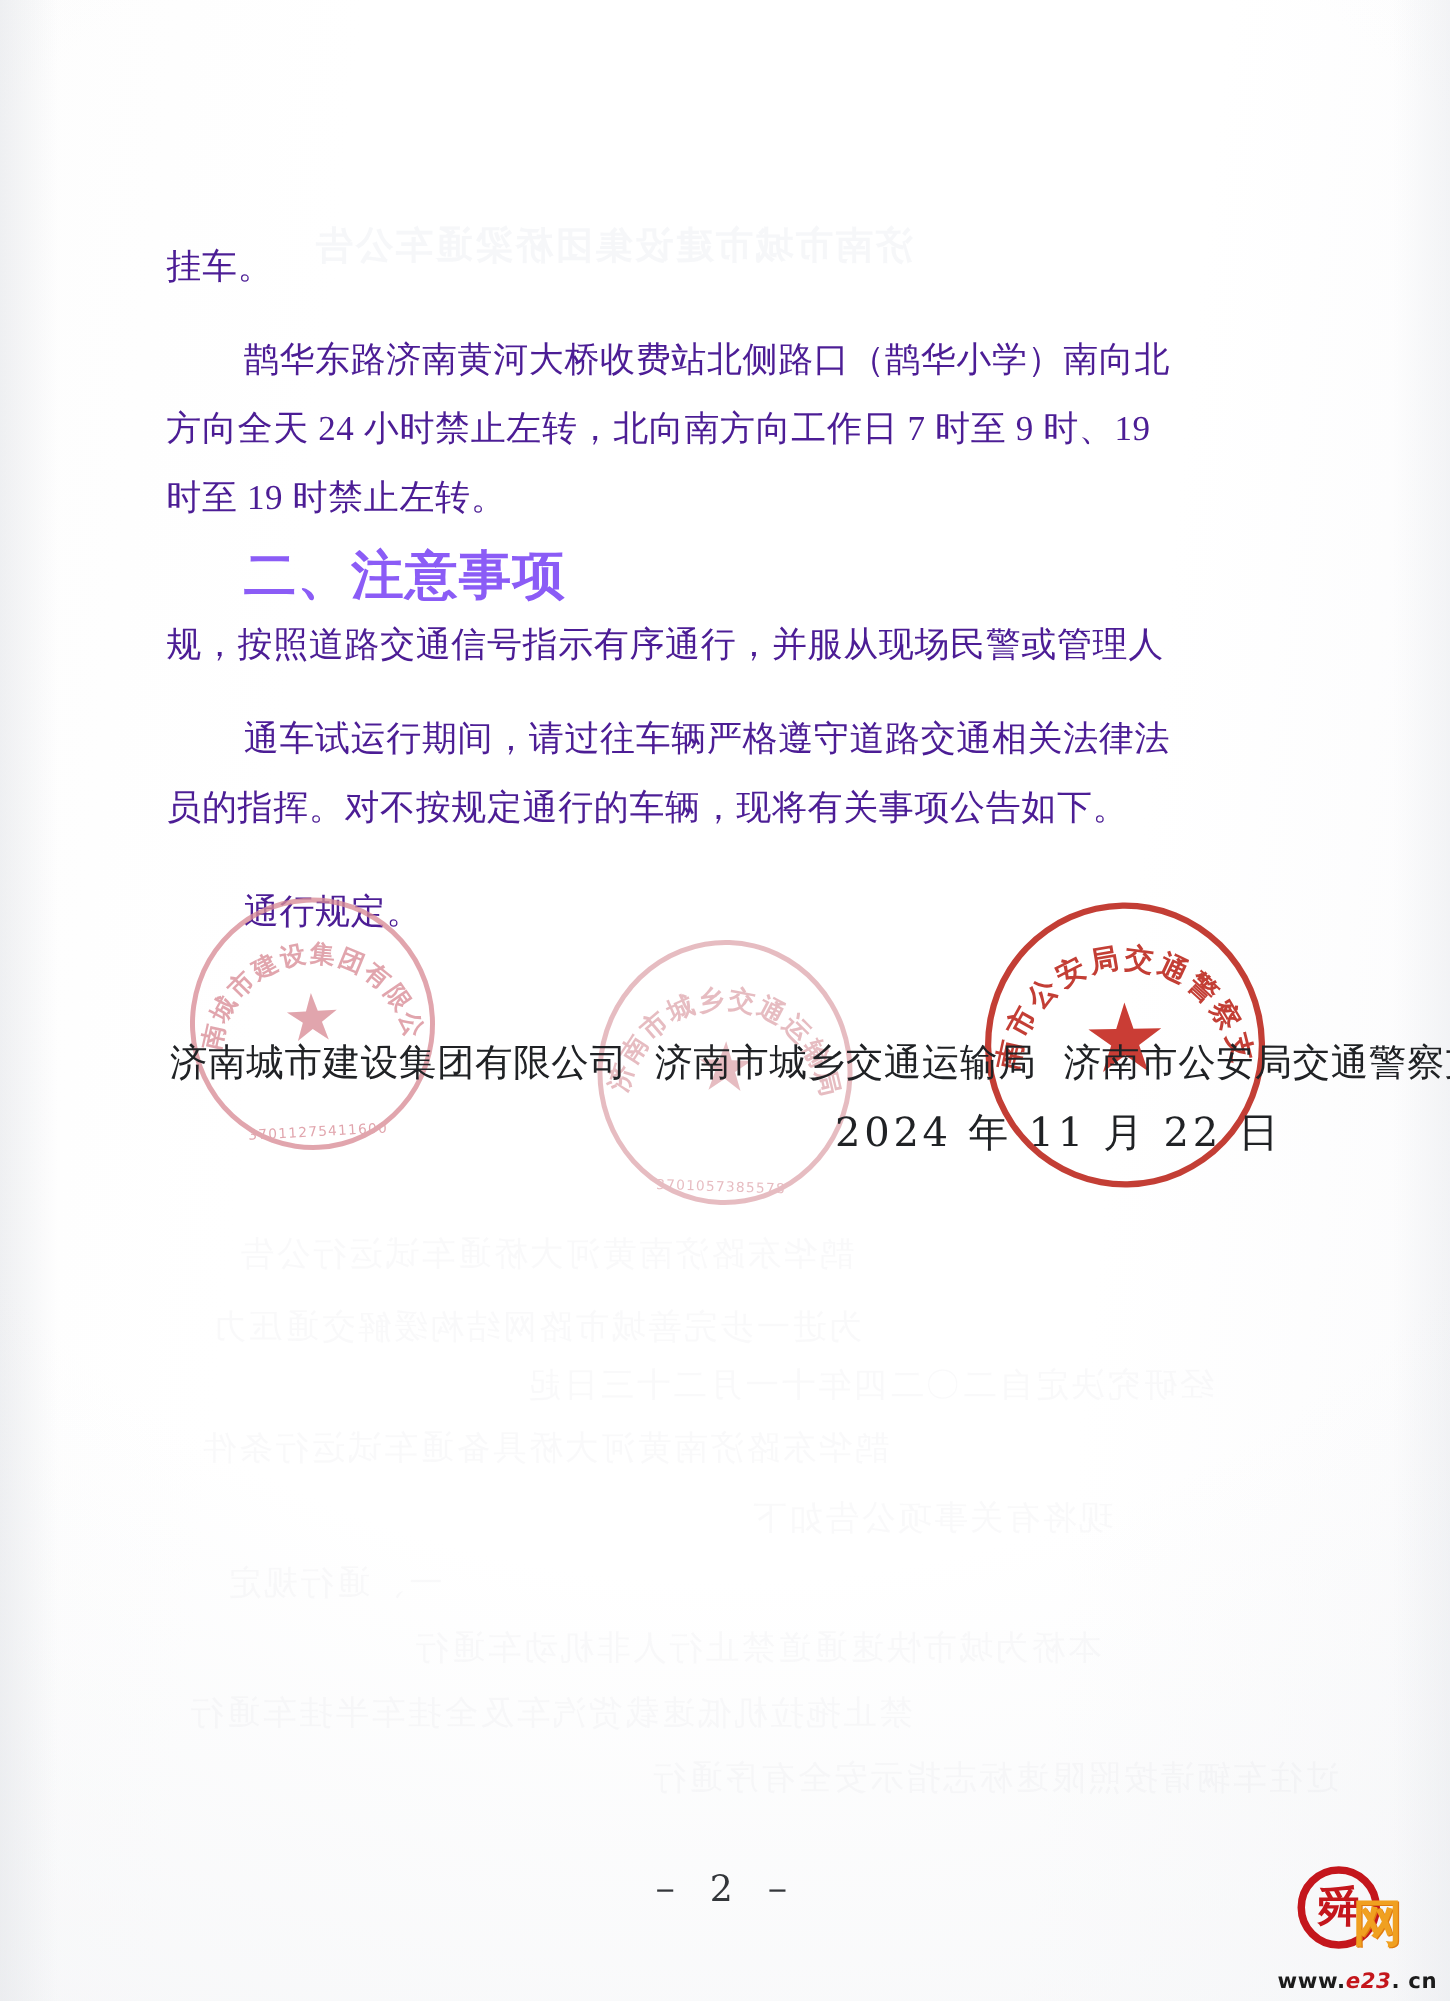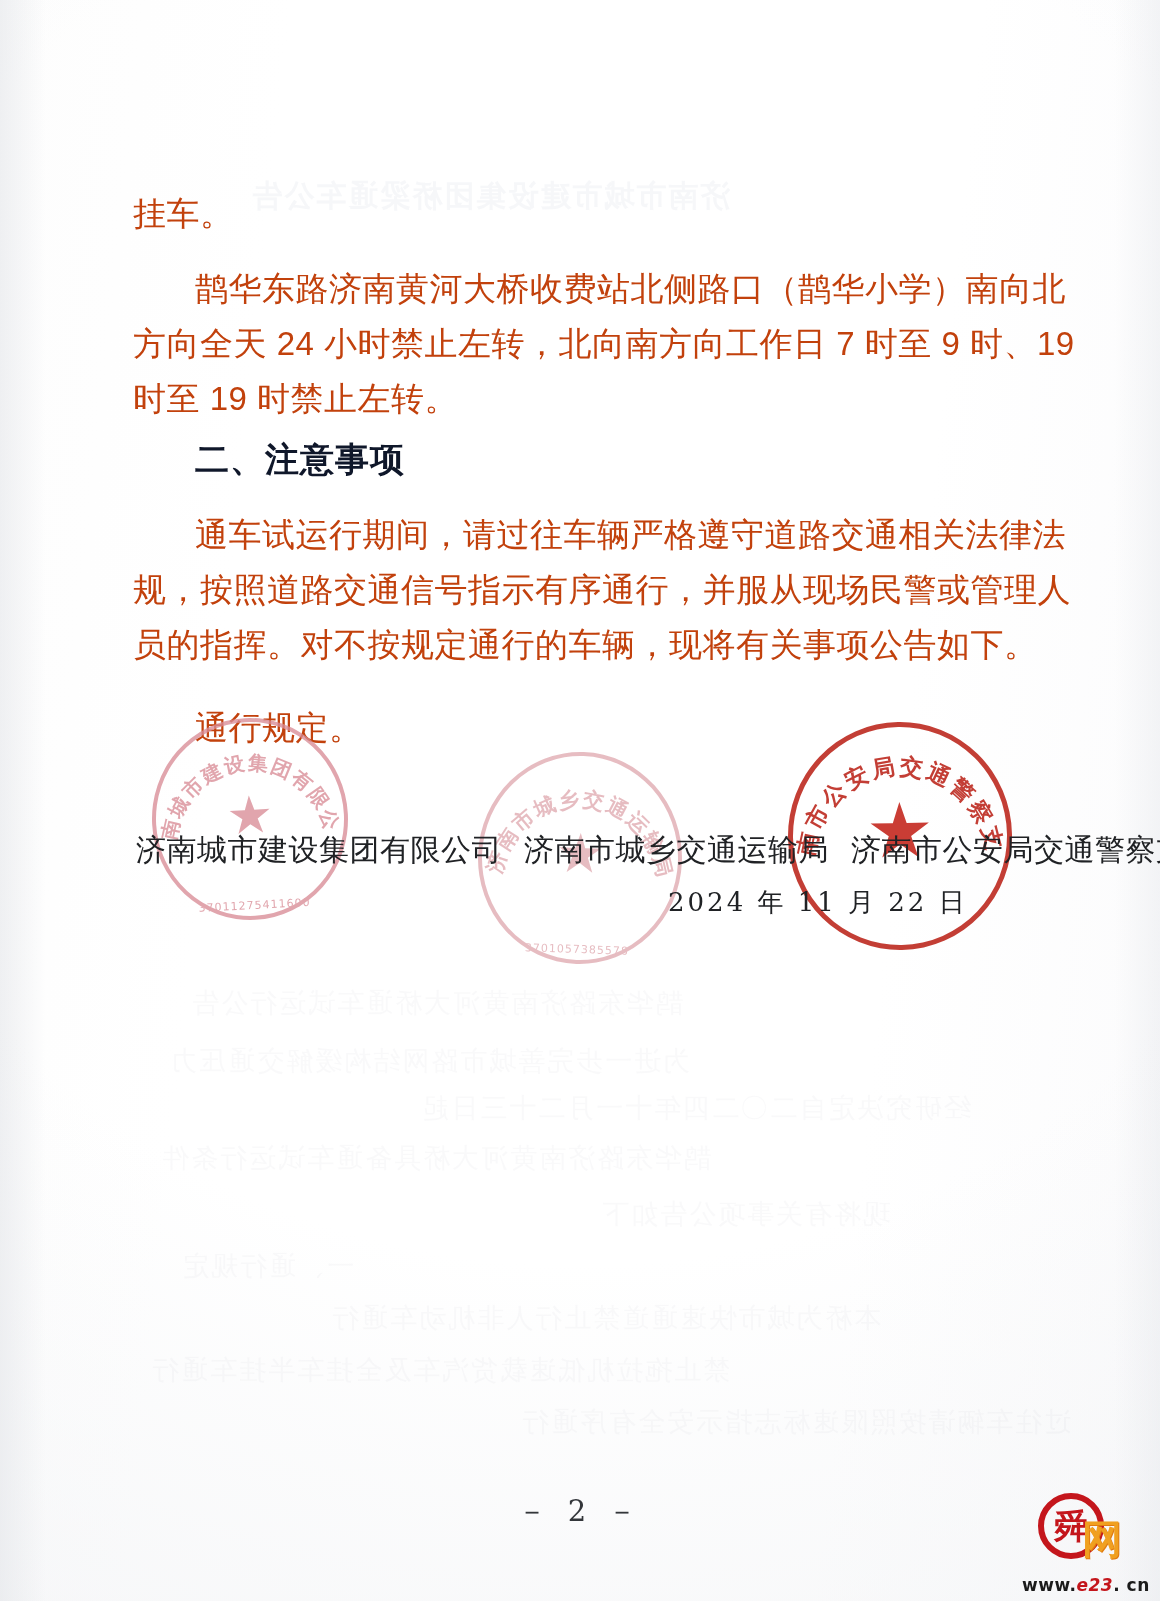--- a/index.html
+++ b/index.html
@@ -44,32 +44,32 @@
   }
   .bleed.title { font-size:30px; font-weight:bold; color:rgba(140,150,170,.075); }
 
   
   .content {
     position:absolute;
     left:133px; top:186px;
     width:846px;
   }
   .line {
-    font-size:33px;
+    font-size:28px;
     line-height:55px;
-    color:#c2410c;
+    color:#4c1d95;
     letter-spacing:.5px;
     white-space:nowrap;
-    font-family:Liberation Sans, sans-serif;
+    font-family:Liberation Serif, serif;
   }
   .line.indent { text-indent:62px;margin-top:20px; }
   .heading {
-    font-size:34px;
+    font-size:42px;
     line-height:55px;
-    color:#0f172a;
+    color:#8b5cf6;
     font-weight:bold;
     text-indent:62px;
     letter-spacing:1px;
     font-family:"DejaVu Sans","Liberation Sans",sans-serif;
     margin-top:6px;
     margin-bottom:2px;
   }
   .spacer-sm { height:8px; }
 
   
@@ -80,21 +80,21 @@
     color:#202225;
     letter-spacing:.5px;
     white-space:nowrap;
     z-index:6;
     font-family:"DejaVu Serif","Liberation Serif",serif;
   }
   .sign-row .gap { display:inline-block; width:22px; }
   .date-row {
     position:absolute;
     left:668px; top:885px;
-    font-size:26px;
+    font-size:32px;
     color:#202225;
     letter-spacing:3px;
     white-space:nowrap;
     z-index:6;
     font-family:"DejaVu Serif","Liberation Serif",serif;
   }
 
   
   .seal {
     position:absolute;
@@ -223,22 +223,22 @@
   <div class="content">
 
     <div class="line">挂车。</div>
 
     <div class="line indent">鹊华东路济南黄河大桥收费站北侧路口（鹊华小学）南向北</div>
     <div class="line">方向全天 24 小时禁止左转，北向南方向工作日 7 时至 9 时、19</div>
     <div class="line">时至 19 时禁止左转。</div>
 
     <div class="heading">二、注意事项</div>
 
+    <div class="line">规，按照道路交通信号指示有序通行，并服从现场民警或管理人</div>
     <div class="line indent">通车试运行期间，请过往车辆严格遵守道路交通相关法律法</div>
-    <div class="line">规，按照道路交通信号指示有序通行，并服从现场民警或管理人</div>
     <div class="line">员的指挥。对不按规定通行的车辆，现将有关事项公告如下。</div>
 
     <div class="spacer-sm"></div>
     <div class="line indent">通行规定。</div>
   </div>
 
   <div class="seal" id="seal-construction">
     <div class="ring"></div>
     <svg viewBox="0 0 196 202">
       <defs>

